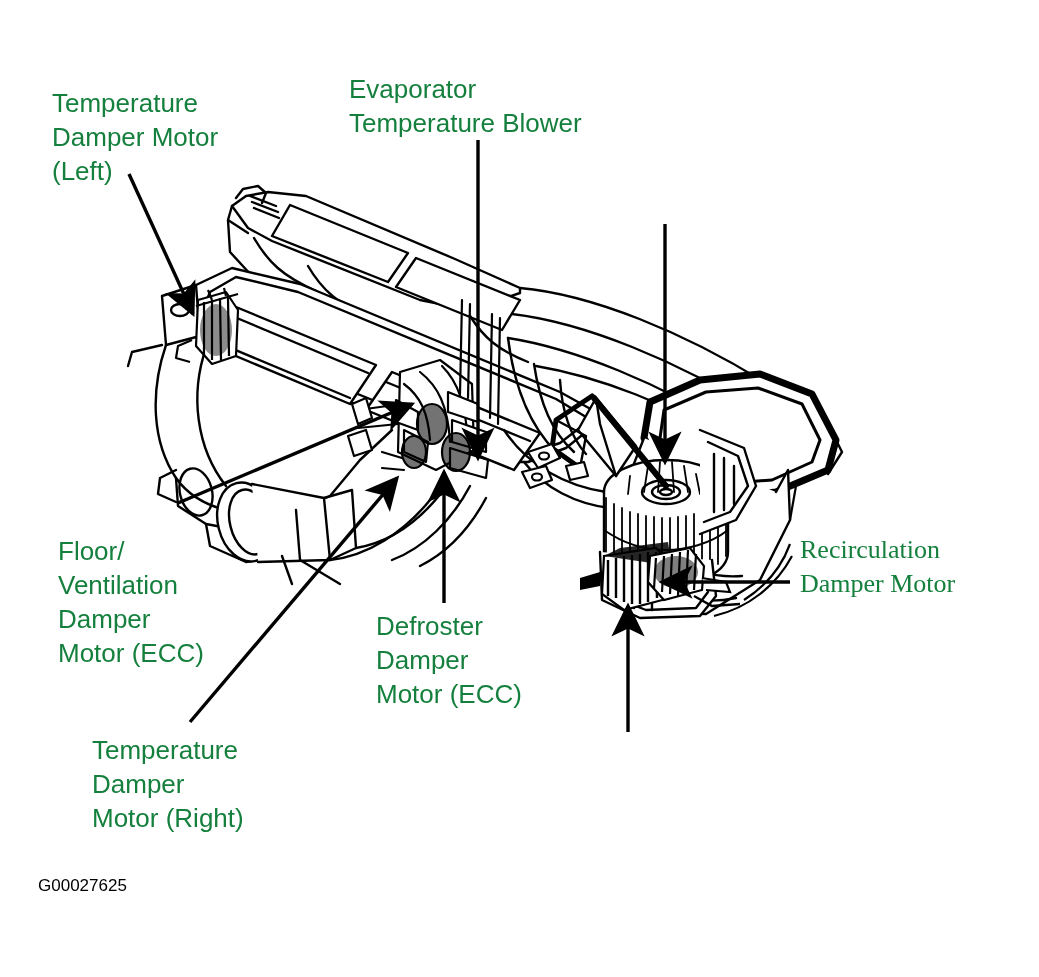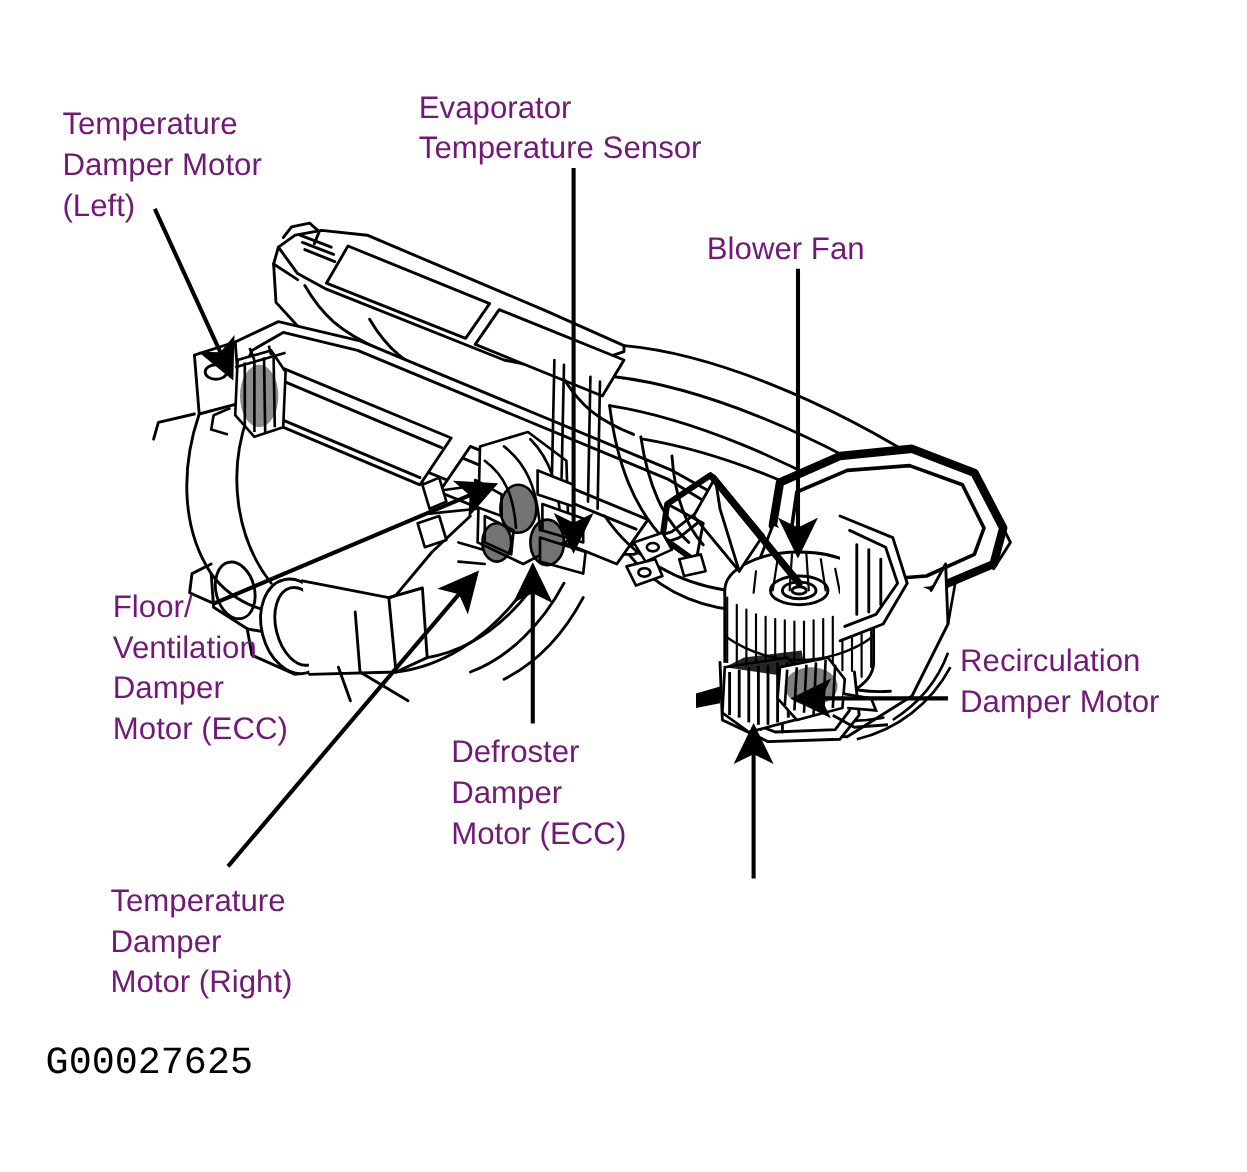--- a/index.html
+++ b/index.html
@@ -22,33 +22,33 @@
   #figure-svg {
     position: absolute;
     left: 0;
     top: 0;
     width: 1039px;
     height: 977px;
     display: block;
   }
   .callout {
     position: absolute;
-    color: #701a75;
+    color: #15803d;
     font-family: "Liberation Sans", sans-serif;
     font-size: 26px;
     line-height: 34px;
     white-space: pre;
     letter-spacing: 0px;
   }
   #figure-id {
     position: absolute;
     left: 38px;
     top: 872px;
-    font-family: Liberation Mono, monospace;
-    font-size: 32px;
+    font-family: Liberation Sans, sans-serif;
+    font-size: 17px;
     line-height: 28px;
     color: #000000;
     white-space: pre;
   }
   
   .ink { stroke: #000000; fill: none; }
   .ink-fill { fill: #000000; stroke: none; }
 </style>
 </head>
 <body>
@@ -281,30 +281,29 @@
       <line x1="790" y1="582" x2="662" y2="582" marker-end="url(#arrowhead)"></line>
       <line x1="190" y1="722" x2="397" y2="478" marker-end="url(#arrowhead)"></line>
       <line x1="628" y1="732" x2="628" y2="606" marker-end="url(#arrowhead)"></line>
     </g>
   </svg>
 
   <div class="callout" style="left: 52px; top: 86px;">Temperature
 Damper Motor
 (Left)</div>
   <div class="callout" style="left: 349px; top: 72px;">Evaporator
-Temperature Sensor</div>
-  <div class="callout" style="left: 589px; top: 190px;">Blower Fan</div>
-  <div class="callout" style="left: 58px; top: 488px; margin-left: 36px;">Floor/
+Temperature Blower</div>
+  <div class="callout" style="left: 58px; top: 534px;">Floor/
 Ventilation
 Damper
 Motor (ECC)</div>
   <div class="callout" style="left: 362px; top: 609px; margin-left: 14px;">Defroster
 Damper
 Motor (ECC)</div>
-  <div class="callout" style="left: 800px; top: 533px;">Recirculation
+  <div class="callout" style="left: 800px; top: 533px; font-family: Liberation Serif, serif;">Recirculation
 Damper Motor</div>
   <div class="callout" style="left: 92px; top: 733px;">Temperature
 Damper
 Motor (Right)</div>
 
   <div id="figure-id">G00027625</div>
 
 </div>
 
 </body></html>

